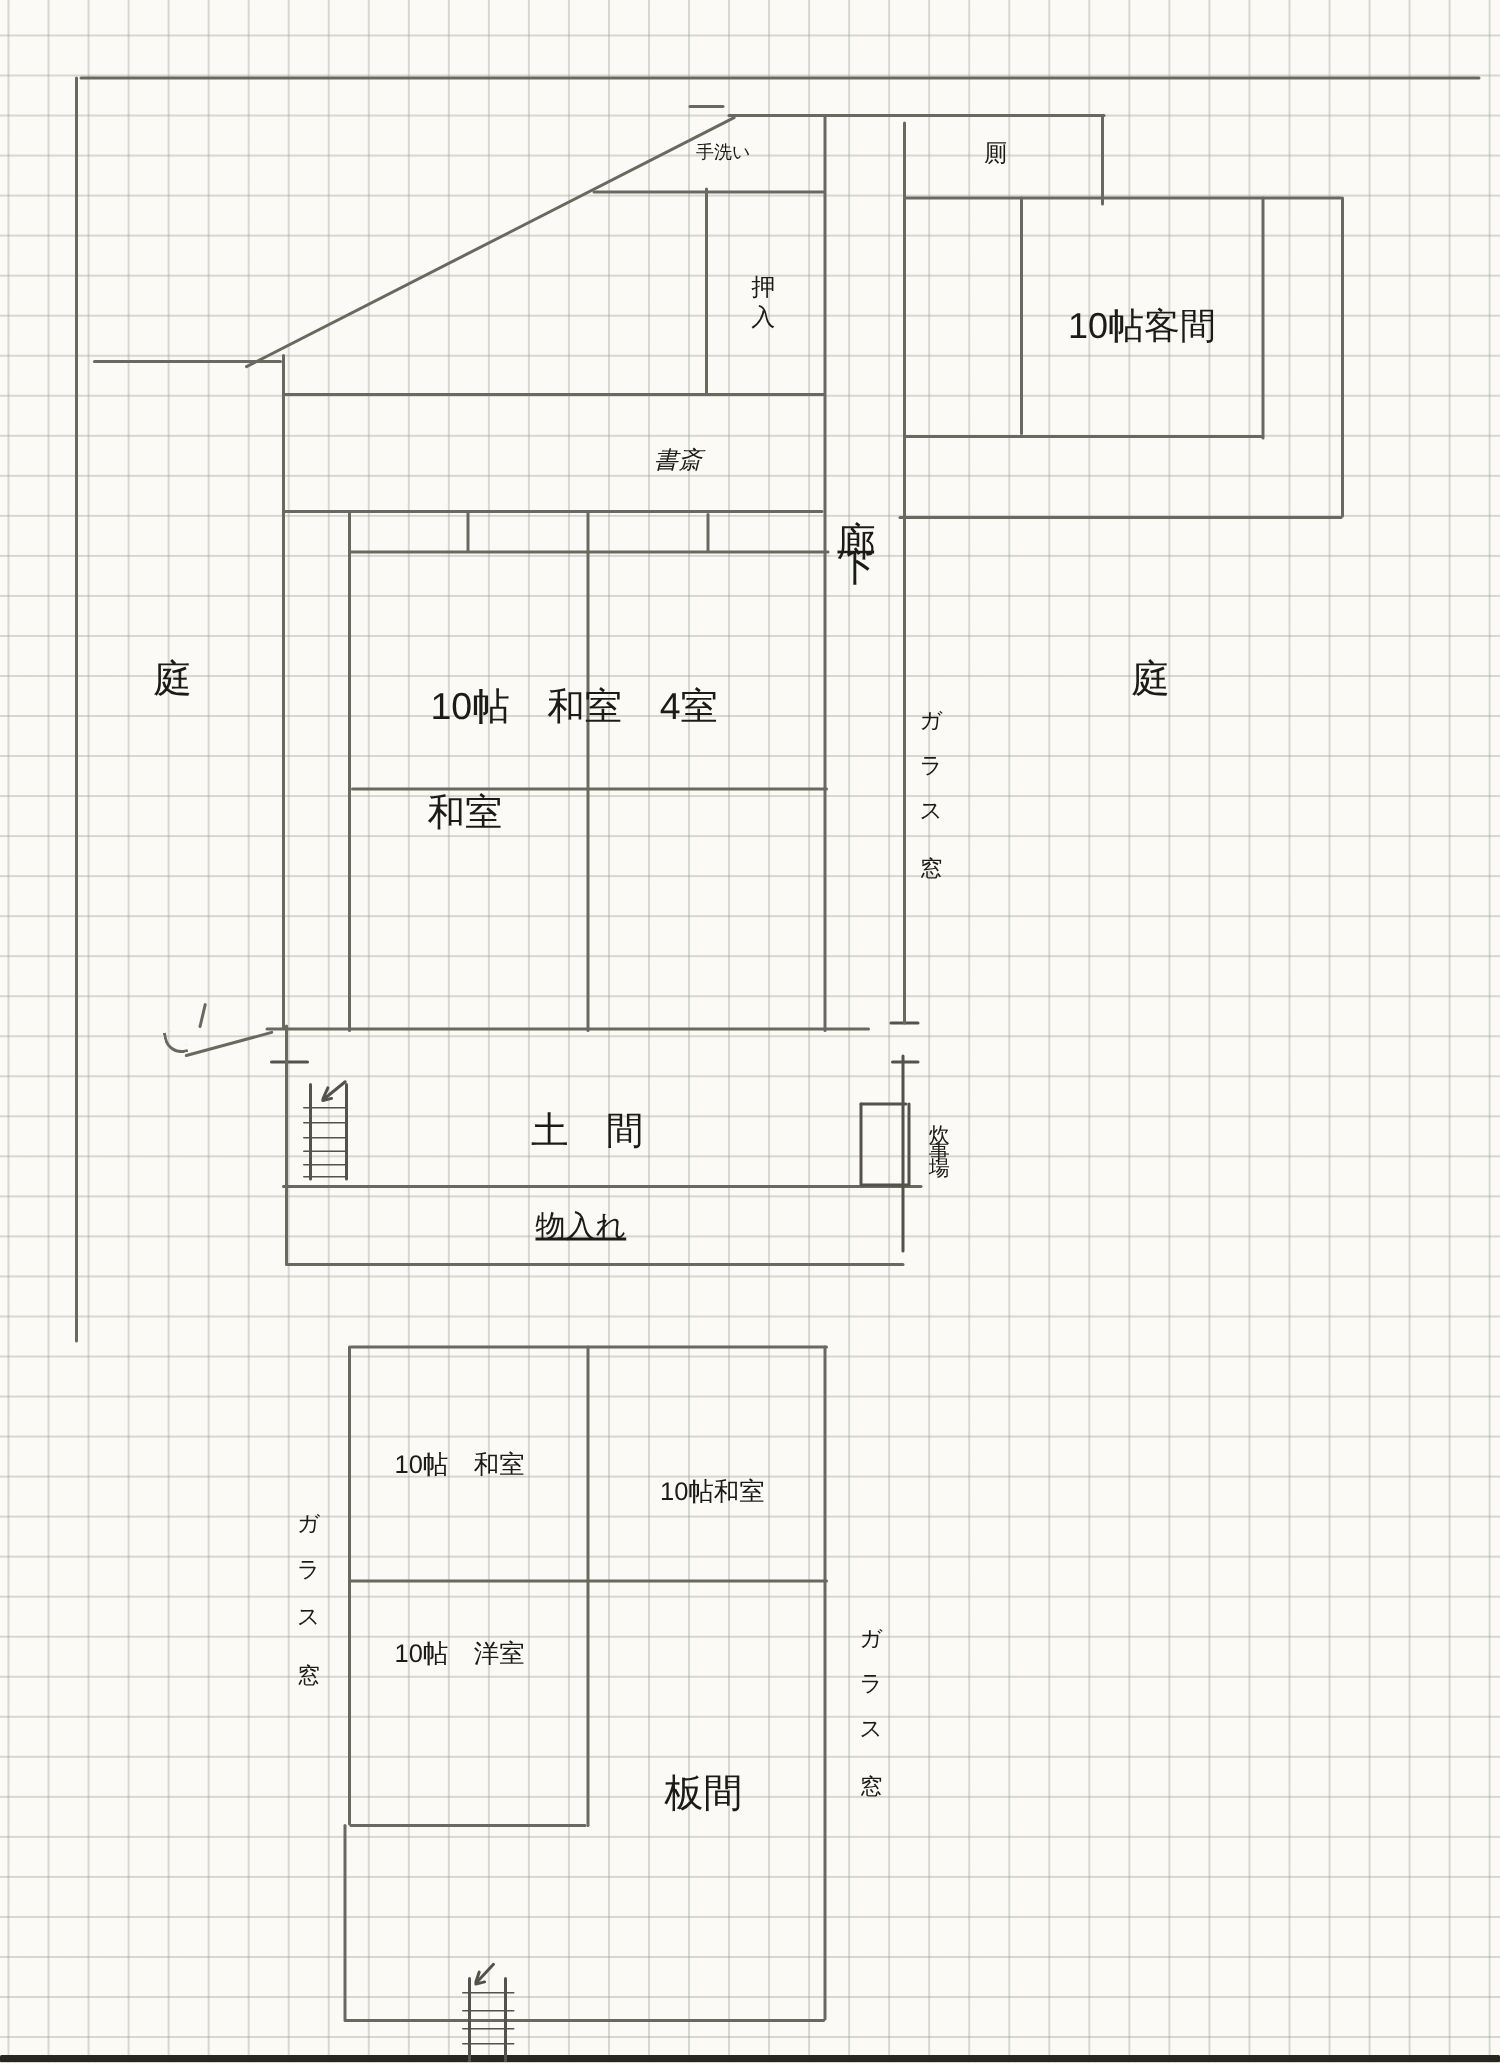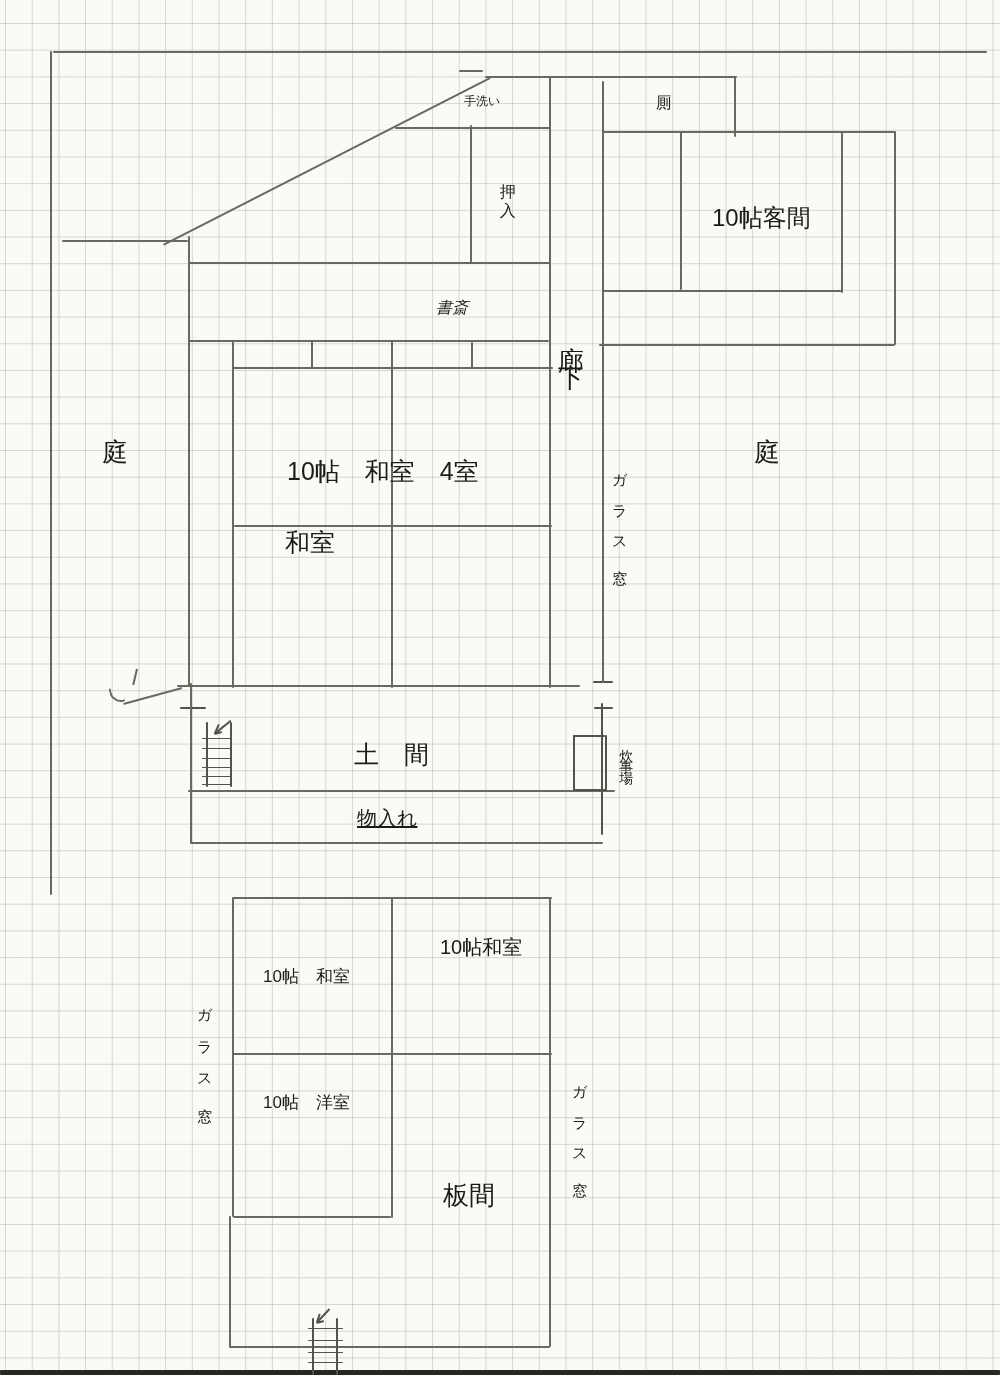--- a/index.html
+++ b/index.html
@@ -119,18 +119,18 @@
     <div class="label vert" style="left: 557px; top: 325px; font-size: 26px; letter-spacing: 22px;">廊下</div>
     <div class="label" style="left: 102px; top: 439px; font-size: 26px; letter-spacing: 0px;">庭</div>
     <div class="label" style="left: 754px; top: 439px; font-size: 26px; letter-spacing: 0px;">庭</div>
     <div class="label" style="left: 287px; top: 458px; font-size: 25px; letter-spacing: 0px;">10帖　和室　4室</div>
     <div class="label" style="left: 285px; top: 529px; font-size: 25px; letter-spacing: 0px;">和室</div>
     <div class="label vert" style="left: 612px; top: 462px; font-size: 15px; letter-spacing: 15px;">ガラス窓</div>
     <div class="label" style="left: 354px; top: 726px; font-size: 25px; letter-spacing: 0px; margin-top: 15px;">土　間</div>
     <div class="label vert" style="left: 619px; top: 738px; font-size: 14px; letter-spacing: 11px;">炊事場</div>
     <div class="label" style="left: 357px; top: 808px; font-size: 20px; letter-spacing: 0px; text-decoration: underline;">物入れ</div>
     <div class="label" style="left: 263px; top: 968px; font-size: 17px; letter-spacing: 0px;">10帖　和室</div>
-    <div class="label" style="left: 440px; top: 937px; font-size: 20px; letter-spacing: 0px;">10帖和室</div>
+    <div class="label" style="left: 440px; top: 986px; font-size: 17px; letter-spacing: 0px;">10帖和室</div>
     <div class="label vert" style="left: 197px; top: 997px; font-size: 15px; letter-spacing: 16px;">ガラス窓</div>
     <div class="label" style="left: 263px; top: 1094px; font-size: 17px; letter-spacing: 0px;">10帖　洋室</div>
     <div class="label" style="left: 443px; top: 1182px; font-size: 26px; letter-spacing: 0px;">板間</div>
     <div class="label vert" style="left: 572px; top: 1074px; font-size: 15px; letter-spacing: 15px;">ガラス窓</div>
   </div>
 
 </body></html>

